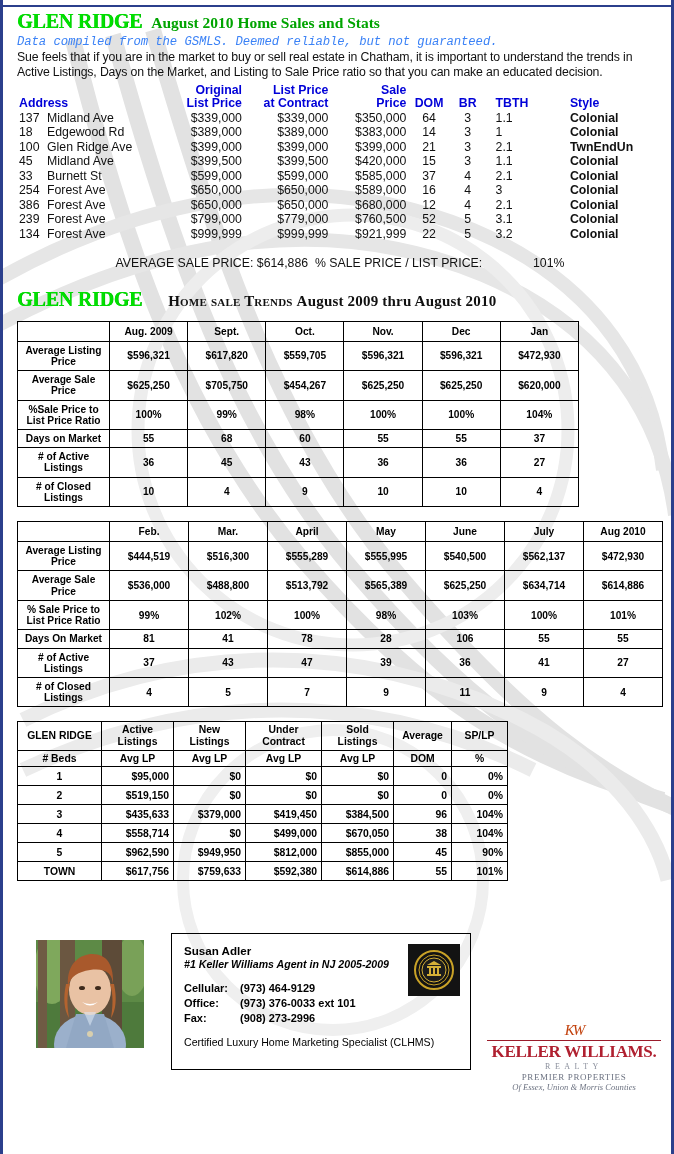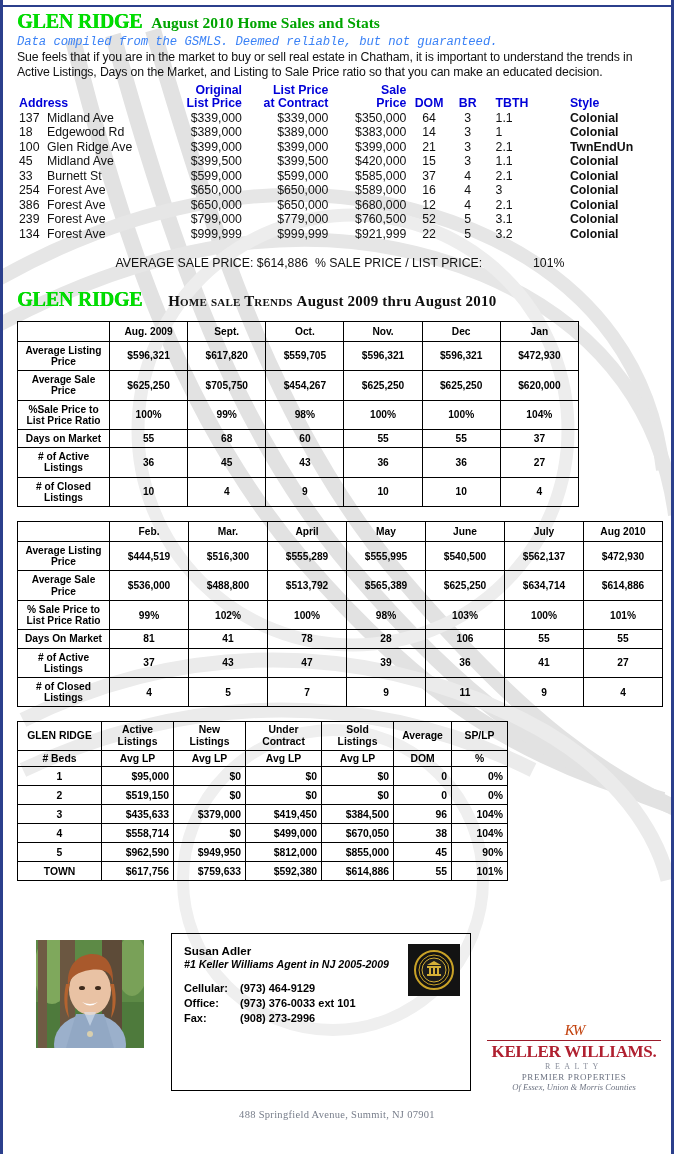--- a/index.html
+++ b/index.html
@@ -192,21 +192,21 @@
     position: absolute;
     left: 33px; top: 13px;
     width: 108px; height: 108px;
     border: 0;
     overflow: hidden;
   }
   .photo svg { display:block; }
   .card {
     position: absolute;
     left: 168px; top: 6px;
-    width: 300px; height: 158px;
+    width: 300px; height: 137px;
     border: 1px solid #000;
     box-sizing: border-box;
     padding: 10px 12px;
   }
   .card .name {
     font-size: 11.6px; font-weight: bold; color: #000;
   }
   .card .tagline {
     font-size: 10.6px; font-style: italic; font-weight: bold; color: #000;
     margin-top: 1px;
@@ -735,20 +735,21 @@
           <div>
             <span class="lbl">Cellular:</span><span>(973) 464-9129</span>
           </div>
           <div>
             <span class="lbl">Office:</span><span>(973) 376-0033 ext 101</span>
           </div>
           <div>
             <span class="lbl">Fax:</span><span>(908) 273-2996</span>
           </div>
         </div>
+        <div class="cert">Certified Luxury Home Marketing Specialist   (CLHMS)</div>
         <div class="seal">
           <svg width="52" height="52" viewBox="0 0 52 52">
             <rect width="52" height="52" fill="#131313"></rect>
             <circle cx="26" cy="26" r="19" fill="none" stroke="#c9a227" stroke-width="2"></circle>
             <circle cx="26" cy="26" r="15" fill="none" stroke="#c9a227" stroke-width="1"></circle>
             <circle cx="26" cy="26" r="12" fill="#1c1c1c" stroke="#d4af37" stroke-width="1"></circle>
             <rect x="19" y="22" width="14" height="2" fill="#d4af37"></rect>
             <rect x="19" y="30" width="14" height="2" fill="#d4af37"></rect>
             <rect x="21" y="24" width="2" height="6" fill="#d4af37"></rect>
             <rect x="25" y="24" width="2" height="6" fill="#d4af37"></rect>
@@ -760,17 +761,16 @@
 
       <div class="kw">
         <div class="mark">KW</div>
         <div class="bar"></div>
         <div class="name">KELLER WILLIAMS.</div>
         <div class="realty">REALTY</div>
         <div class="premier">PREMIER PROPERTIES</div>
         <div class="counties">Of Essex, Union &amp; Morris Counties</div>
       </div>
 
-      <div class="addr-line">488 Springfield Avenue, Summit, NJ  07901</div>
     </div>
 
   </div>
 </div>
 
 </body></html>

